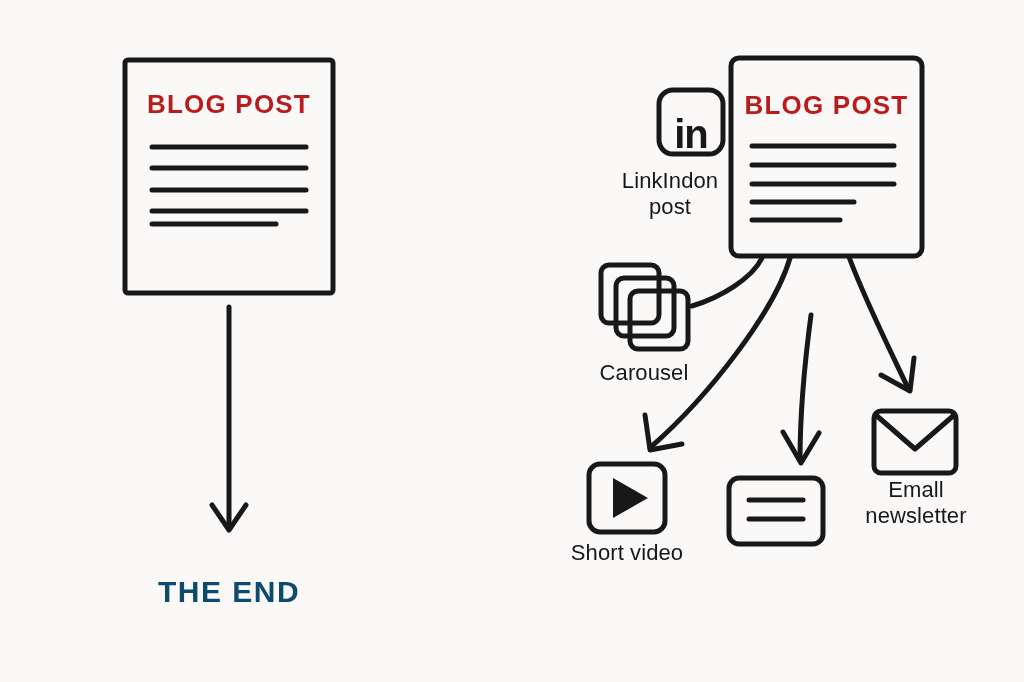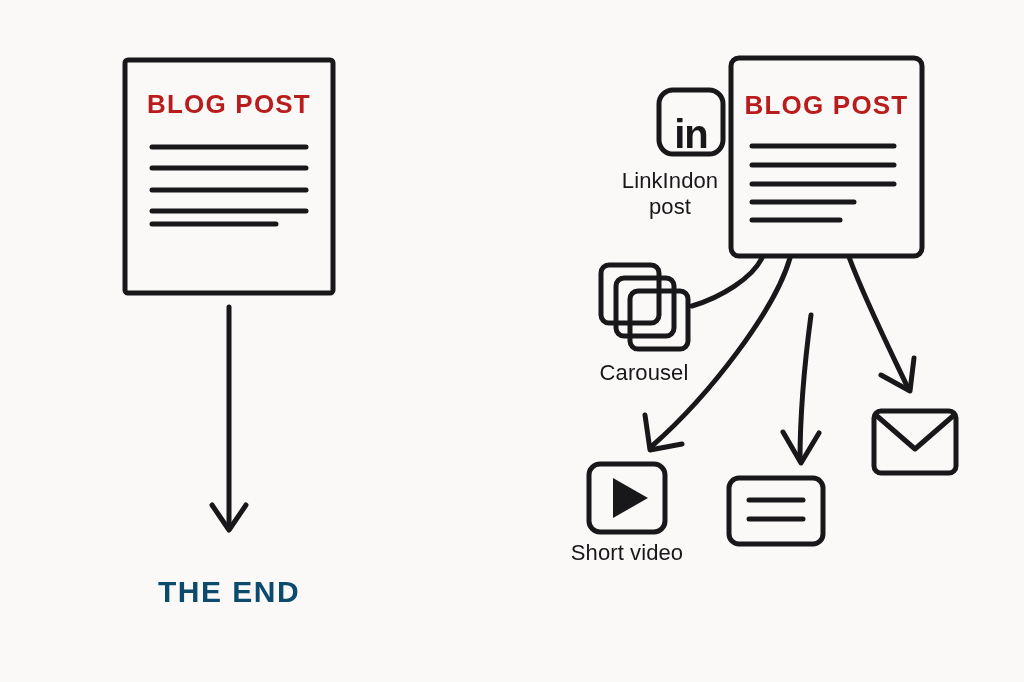--- a/index.html
+++ b/index.html
@@ -156,14 +156,16 @@
   <div class="li-glyph" style="left:659px; top:112px; width:64px;">in</div>
 
   <div class="label label-sm" style="left:592px; top:168px; width:156px;">LinkIndon
 post</div>
 
   <div class="label label-sm" style="left:566px; top:360px; width:156px;">Carousel</div>
 
   <div class="label label-sm" style="left:537px; top:540px; width:180px;">Short video</div>
 
 
+  <div class="label label-sm" style="left:838px; top:477px; width:156px;">Emall
+newsletter</div>
 
 </div>
 
 </body></html>

